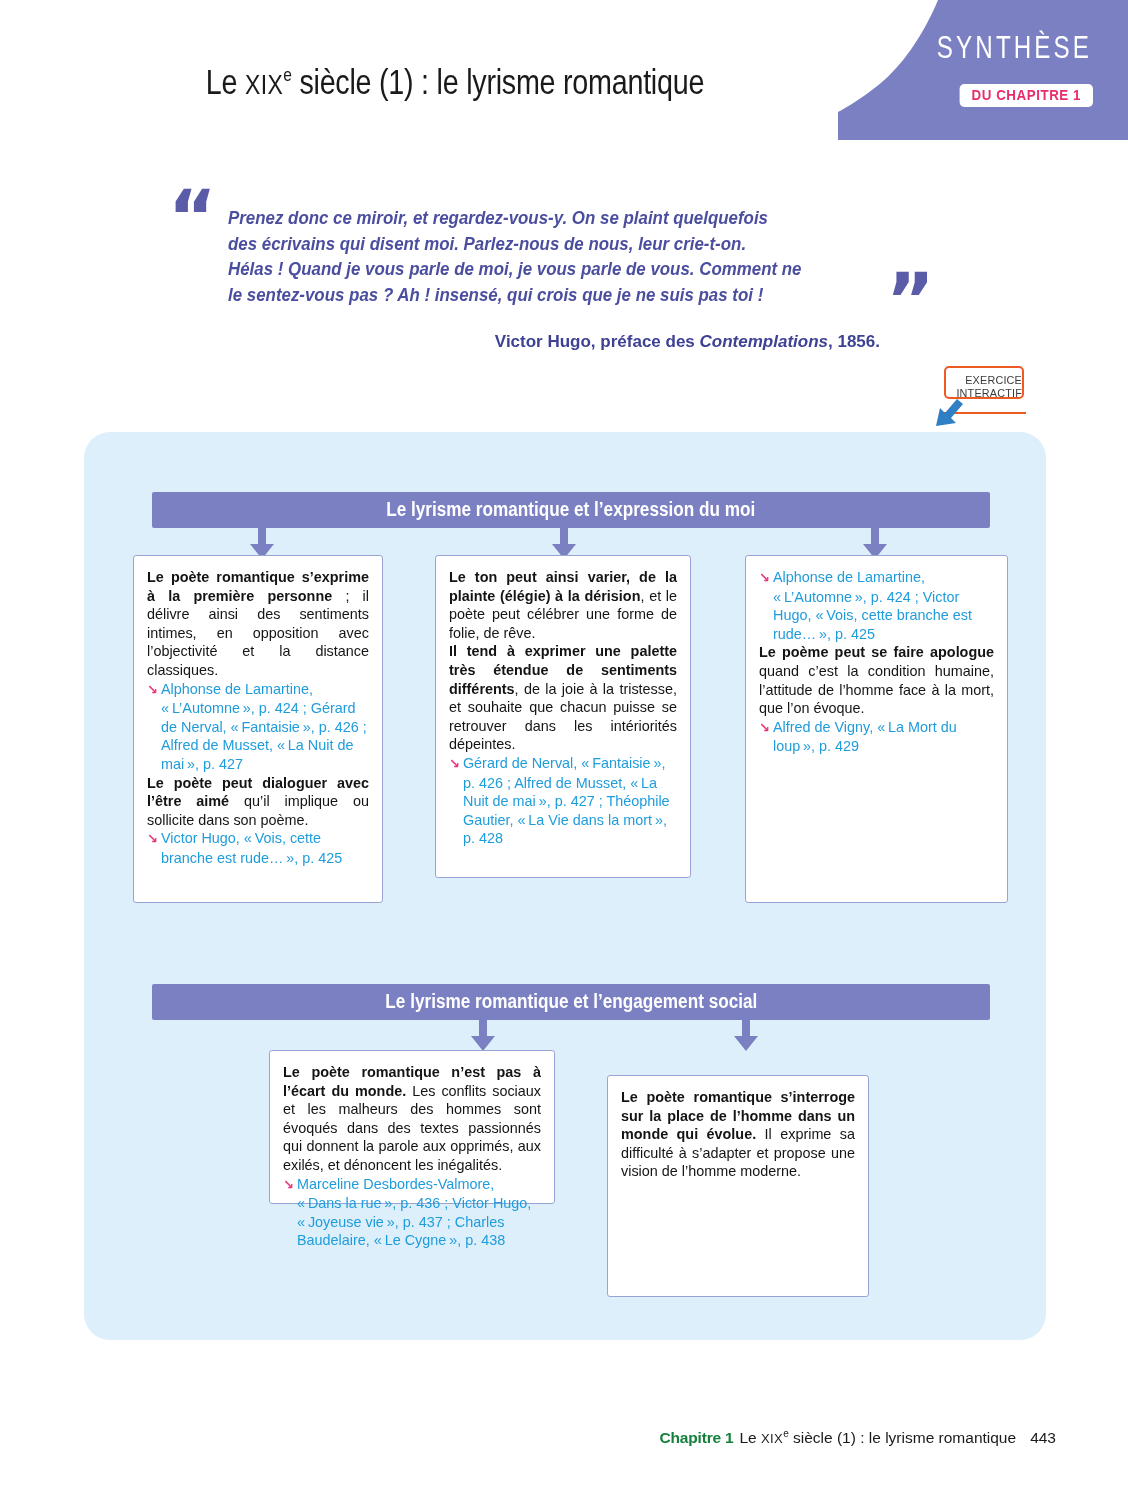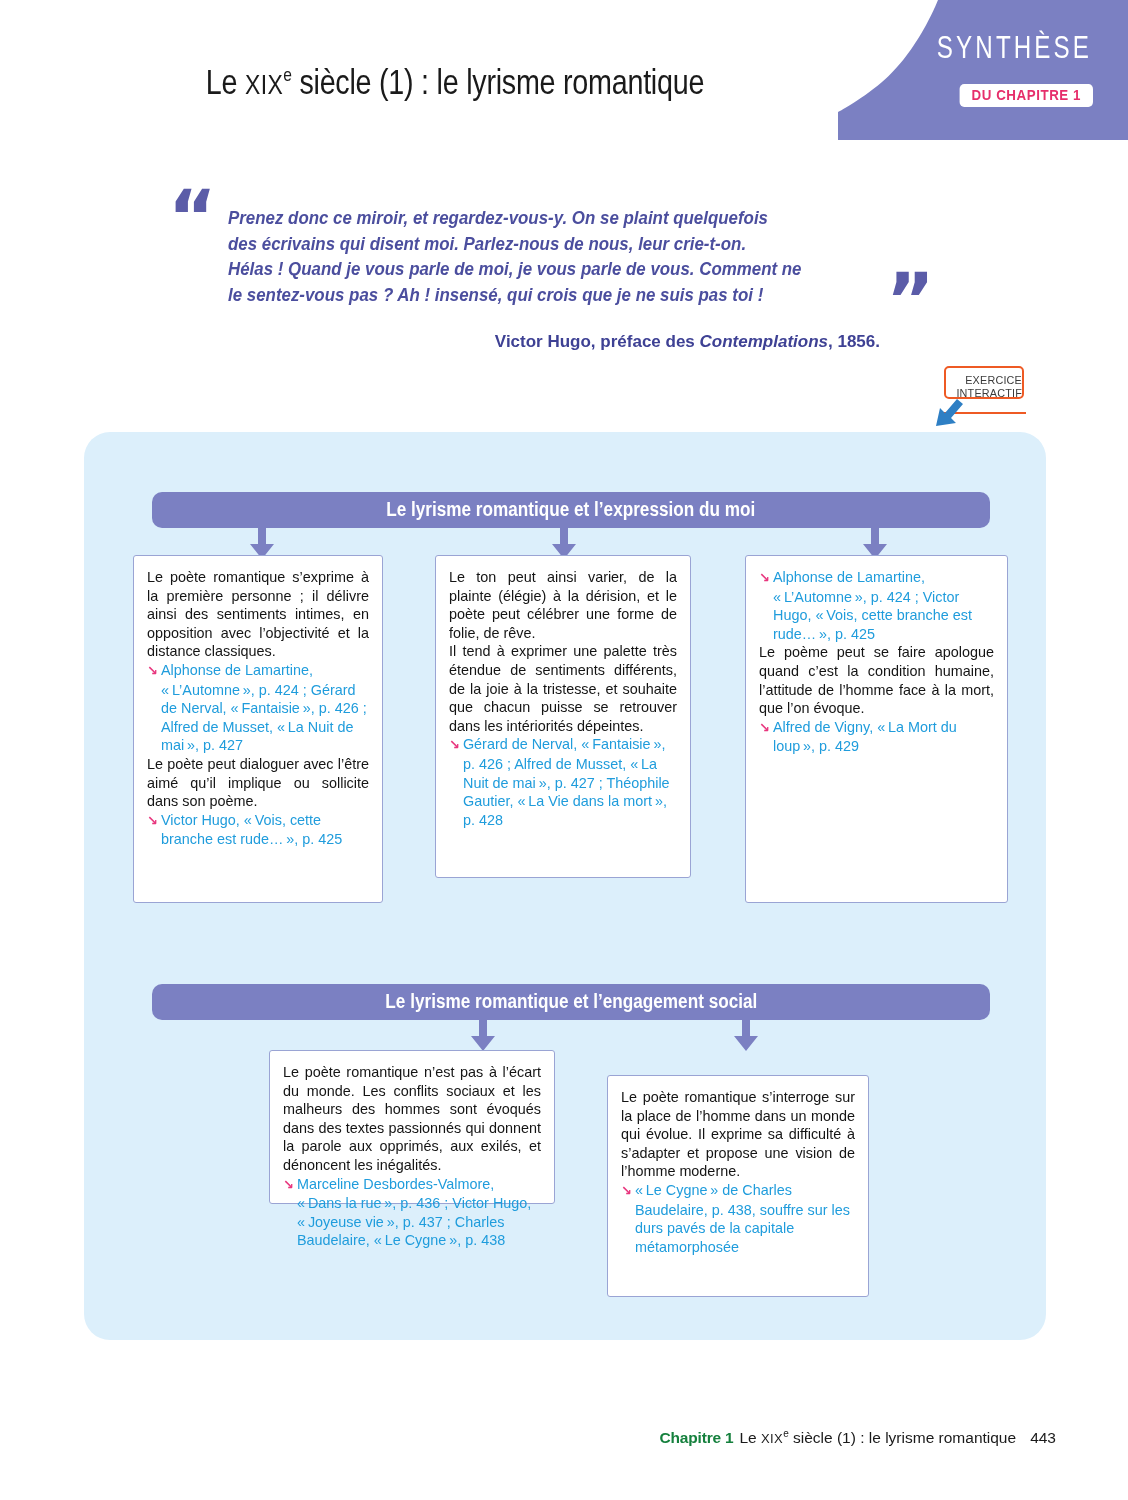--- a/index.html
+++ b/index.html
@@ -113,21 +113,21 @@
   #panel {
     position:absolute; left:84px; top:432px;
     width:962px; height:908px;
     background:#DCEFFB;
     border-radius:26px;
   }
 
   .banner {
     position:absolute;
     background:#7B80C2;
-    border-radius:10px;
+    border-radius:2px;
     height:36px;
     color:#ffffff;
     font-size:19.5px;
     font-weight:bold;
     text-align:center;
     line-height:34px;
     transform-origin:center;
   }
   .banner span { display:inline-block; transform:scaleX(0.88); }
 
@@ -142,21 +142,21 @@
     border:1px solid #9AA4D4;
     border-radius:3px;
     padding:12px 13px 12px 13px;
     font-size:14.4px;
     line-height:18.6px;
     color:#141414;
     text-align:justify;
     z-index:3;
   }
   .card p { margin:0; }
-  .card b { font-weight:normal; }
+  .card b { font-weight:bold; }
   .ref {
     color:#1F9CDC;
     text-indent:-14px;
     padding-left:14px;
     text-align:left;
     margin-top:1px;
   }
   .ref .mk {
     color:#E8367E;
     font-weight:bold;
@@ -289,18 +289,17 @@
     </svg>
 </div>
 
 <div class="card" id="card-4">
   <p><b>Le poète romantique n’est pas à l’écart du monde.</b><span> Les conflits sociaux et les malheurs des hommes sont évoqués dans des textes passionnés qui donnent la parole aux opprimés, aux exilés, et dénoncent les inégalités.</span></p>
   <p class="ref"><span class="mk">↘</span><span>Marceline Desbordes-Valmore, « Dans la rue », p. 436 ; Victor Hugo, « Joyeuse vie », p. 437 ; Charles Baudelaire, « Le Cygne », p. 438</span></p>
 </div>
 
 <div class="card" id="card-5">
   <p><b>Le poète romantique s’interroge sur la place de l’homme dans un monde qui évolue.</b><span> Il exprime sa difficulté à s’adapter et propose une vision de l’homme moderne.</span></p>
-  <p class="ref"><span class="mk">↘</span><span>« Le Cygne » de Charles Baudelaire, p. 438, souffre sur les durs pavés de la capitale métamorphosée</span></p>
 </div>
 
 <div id="footer">
   <span class="chap">Chapitre 1</span><span class="ftitle">Le </span><span class="sc-small">XIX</span><sup>e</sup><span> siècle (1) : le lyrisme romantique</span><span class="pg">443</span>
 </div>
 
 </body></html>

